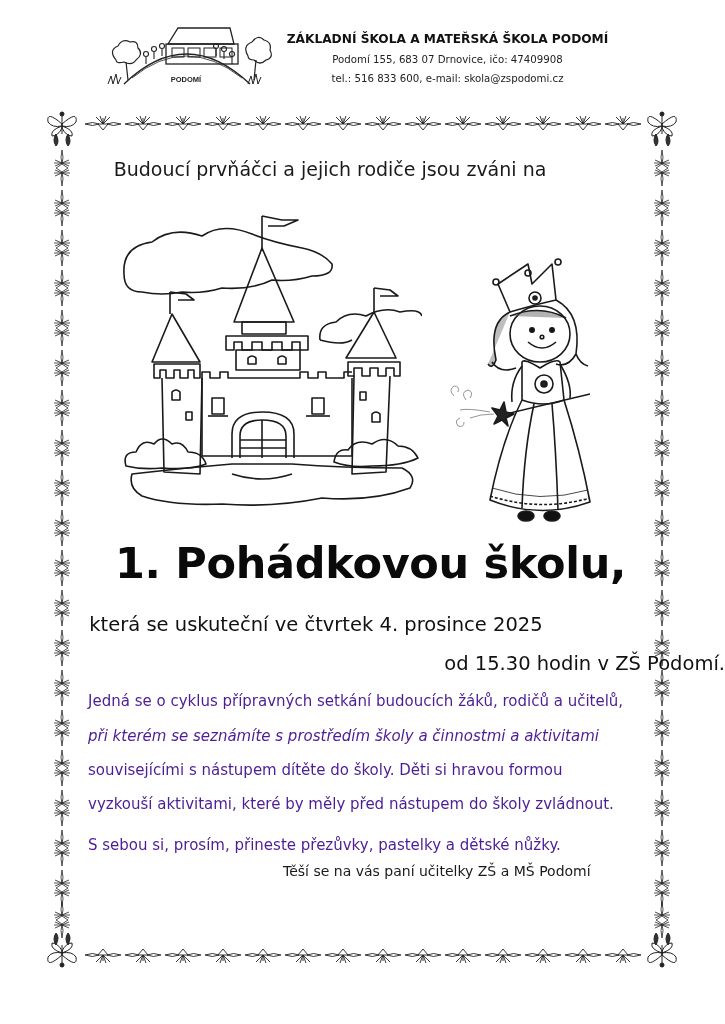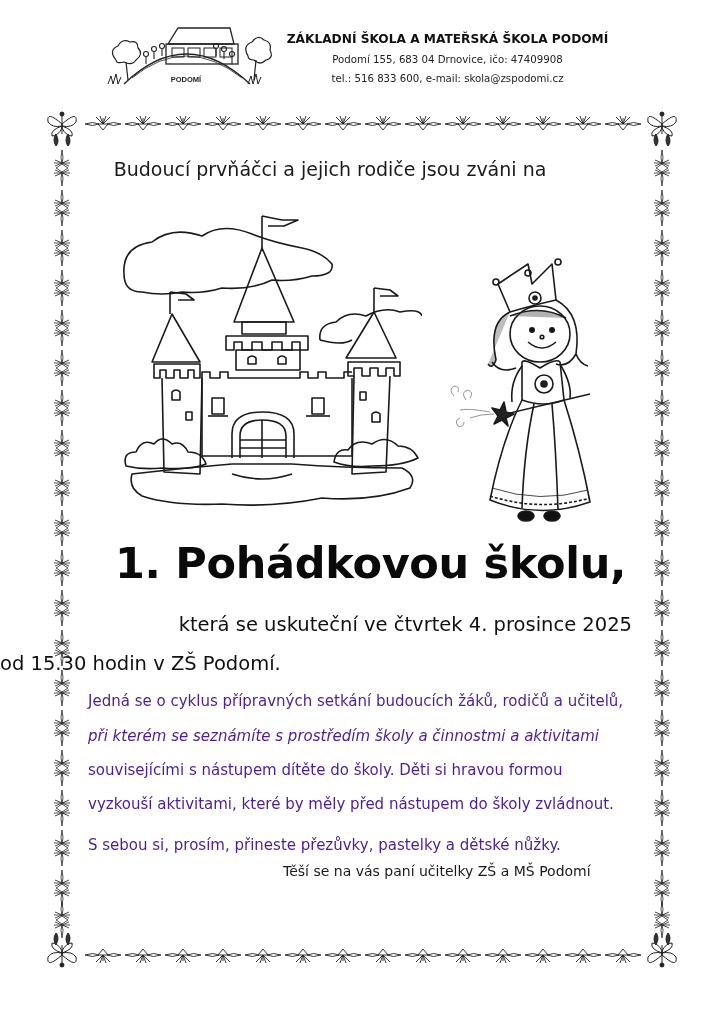--- a/index.html
+++ b/index.html
@@ -15,22 +15,22 @@
 
   
   .border-svg { left:0; top:0; width:725px; height:1024px; pointer-events:none; }
 
   .intro { left:0; width:660px; top:158px; text-align:center; font-size:19px; color:#1a1a1a; white-space:nowrap; }
 
   .castle { left:122px; top:212px; width:300px; height:298px; }
   .princess { left:440px; top:250px; width:160px; height:280px; }
 
   .title { left:8px; width:725px; top:538px; text-align:center; font-size:43px; font-weight:bold; color:#0a0a0a; white-space:nowrap; letter-spacing:-0.3px; }
-  .sub1 { left:0; width:632px; top:613px; text-align:right; font-size:19.5px; white-space:nowrap; }
-  .sub2 { left:0; width:725px; top:652px; text-align:left; font-size:19.5px; white-space:nowrap; }
+  .sub1 { left:0; width:632px; top:613px; text-align:center; font-size:19.5px; white-space:nowrap; }
+  .sub2 { left:0; width:725px; top:652px; text-align:right; font-size:19.5px; white-space:nowrap; }
 
   .para { left:88px; width:560px; font-size:15px; color:#4c1d95; white-space:nowrap; }
   .l1 { top:692px; } .l2 { top:727px;font-style:italic; } .l3 { top:761px; } .l4 { top:795px; } .l5 { top:836px; }
   .sign { left:283px; top:863px; font-size:14px; white-space:nowrap; color:#1a1a1a; }
 </style>
 </head>
 <body>
 
 <svg class="abs logo" viewBox="0 0 176 72">
 
@@ -62,21 +62,21 @@
     <circle cx="134" cy="32" r="2.5"></circle>
       <line x1="134" y1="35" x2="134" y2="42"></line>
   </g>
 
   <path d="M10 62 l3 -8 l2 8 l3 -10 l2 10 l3 -7" fill="none" stroke="#222"></path>
   <path d="M150 62 l3 -8 l2 8 l3 -10 l2 10 l3 -7" fill="none" stroke="#222"></path>
   <text x="88" y="60" text-anchor="middle" font-family="Liberation Sans, sans-serif" font-size="7.5" font-weight="bold" fill="#222">PODOMÍ</text>
 </svg>
 
 <div class="abs hdr-title">ZÁKLADNÍ ŠKOLA A MATEŘSKÁ ŠKOLA PODOMÍ</div>
-<div class="abs hdr-line hdr-addr">Podomí 155, 683 04 Drnovice, ičo: 47409908</div>
+<div class="abs hdr-line hdr-addr">Podomí 155, 683 07 Drnovice, ičo: 47409908</div>
 <div class="abs hdr-line hdr-contact">tel.: 516 833 600, e-mail: skola@zspodomi.cz</div>
 
 <svg class="abs border-svg" viewBox="0 0 725 1024">
   <defs>
 
     <g id="hmotif" fill="none" stroke="#222" stroke-width="0.9">
       <path d="M-18 0 Q-10 -3 -4 0 Q-10 3 -18 0z"></path>
       <path d="M18 0 Q10 -3 4 0 Q10 3 18 0z"></path>
       <path d="M-5 0 L0 6 L5 0 Z"></path>
       <line x1="0" y1="0" x2="-7" y2="-7"></line>

